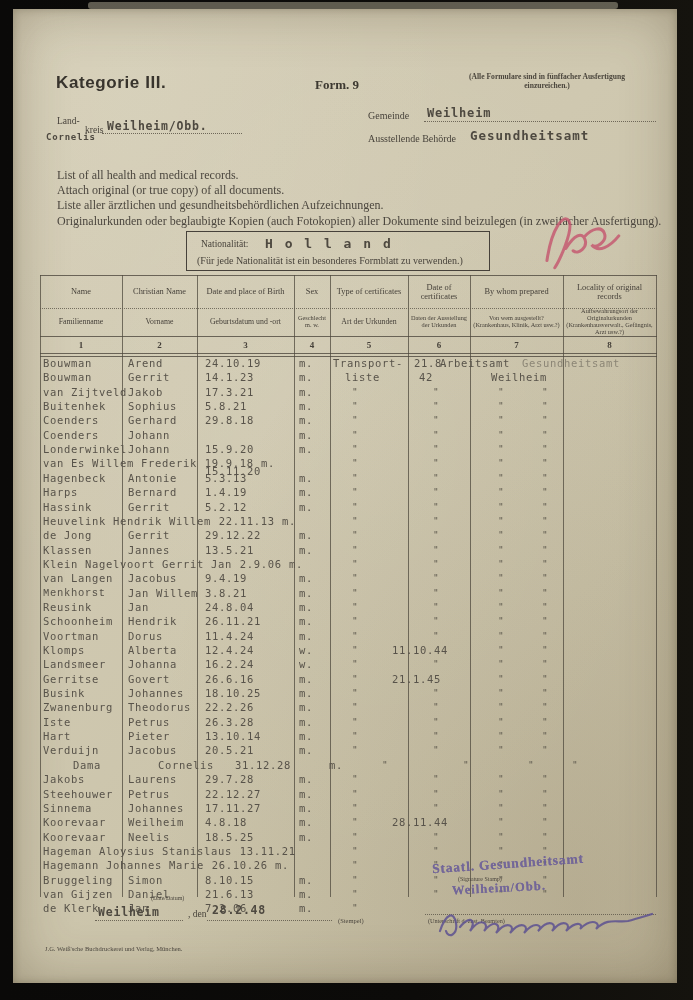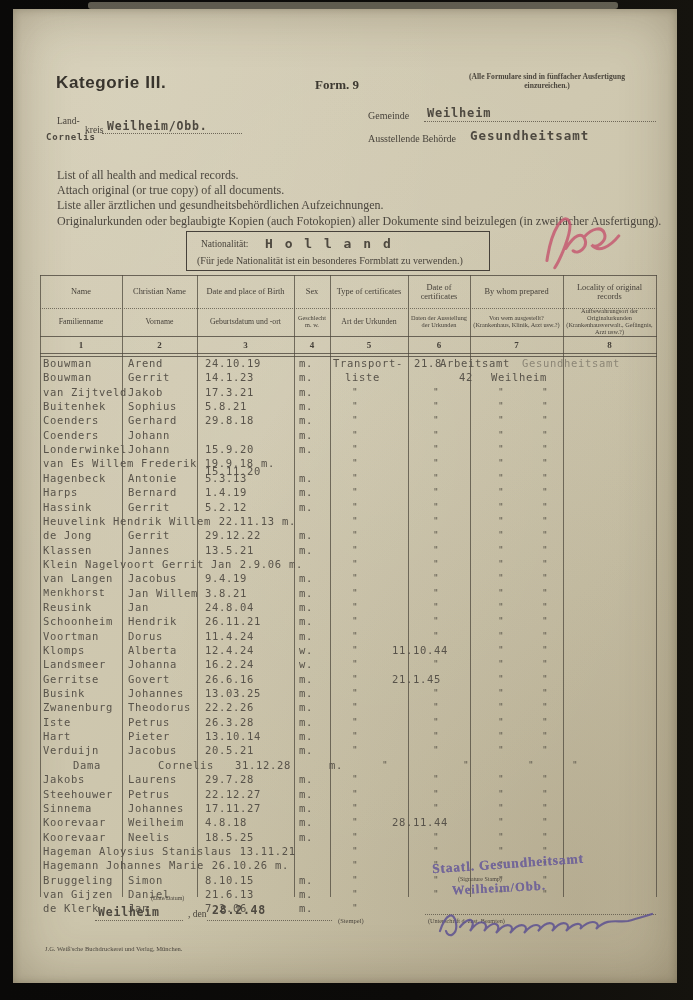--- a/index.html
+++ b/index.html
@@ -138,21 +138,21 @@
         <span class="tt" style="left: 414px;">21.8.</span>
         <span class="tt" style="left: 440px;">Arbeitsamt</span>
         <span class="tt faint" style="left: 522px;">Gesundheitsamt</span>
       </div>
       <div class="trow" style="top: 354.35px;">
         <span class="tt" style="left: 43px;">Bouwman</span>
         <span class="tt" style="left: 128px;">Gerrit</span>
         <span class="tt" style="left: 205px;">14.1.23</span>
         <span class="tt" style="left: 299px;">m.</span>
         <span class="tt" style="left: 345px;">liste</span>
-        <span class="tt" style="left: 419px; margin-left: 40px;">42</span>
+        <span class="tt" style="left: 419px;">42</span>
         <span class="tt" style="left: 491px;">Weilheim</span>
       </div>
       <div class="trow" style="top: 368.7px;">
         <span class="tt" style="left: 43px;">van Zijtveld</span>
         <span class="tt" style="left: 128px;">Jakob</span>
         <span class="tt" style="left: 205px;">17.3.21</span>
         <span class="tt" style="left: 299px;">m.</span>
         <span class="tt dit" style="left: 352px;">"</span>
         <span class="tt dit" style="left: 433px;">"</span>
         <span class="tt dit" style="left: 498px;">"</span>
@@ -351,21 +351,21 @@
         <span class="tt" style="left: 205px;">26.6.16</span>
         <span class="tt" style="left: 299px;">m.</span>
         <span class="tt dit" style="left: 352px;">"</span>
         <span class="tt" style="left: 392px;">21.1.45</span>
         <span class="tt dit" style="left: 498px;">"</span>
         <span class="tt dit" style="left: 542px;">"</span>
       </div>
       <div class="trow" style="top: 670.05px;">
         <span class="tt" style="left: 43px;">Busink</span>
         <span class="tt" style="left: 128px;">Johannes</span>
-        <span class="tt" style="left: 205px;">13.03.25</span>
+        <span class="tt" style="left: 205px;">18.10.25</span>
         <span class="tt" style="left: 299px;">m.</span>
         <span class="tt dit" style="left: 352px;">"</span>
         <span class="tt dit" style="left: 433px;">"</span>
         <span class="tt dit" style="left: 498px;">"</span>
         <span class="tt dit" style="left: 542px;">"</span>
       </div>
       <div class="trow" style="top: 684.4px;">
         <span class="tt" style="left: 43px;">Zwanenburg</span>
         <span class="tt" style="left: 128px;">Theodorus</span>
         <span class="tt" style="left: 205px;">22.2.26</span>

